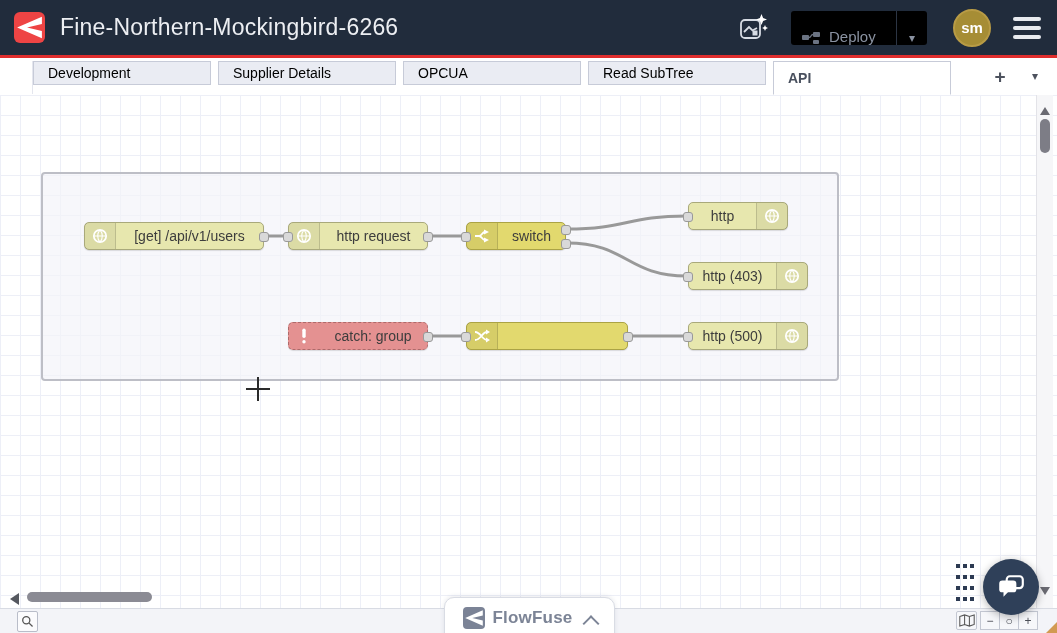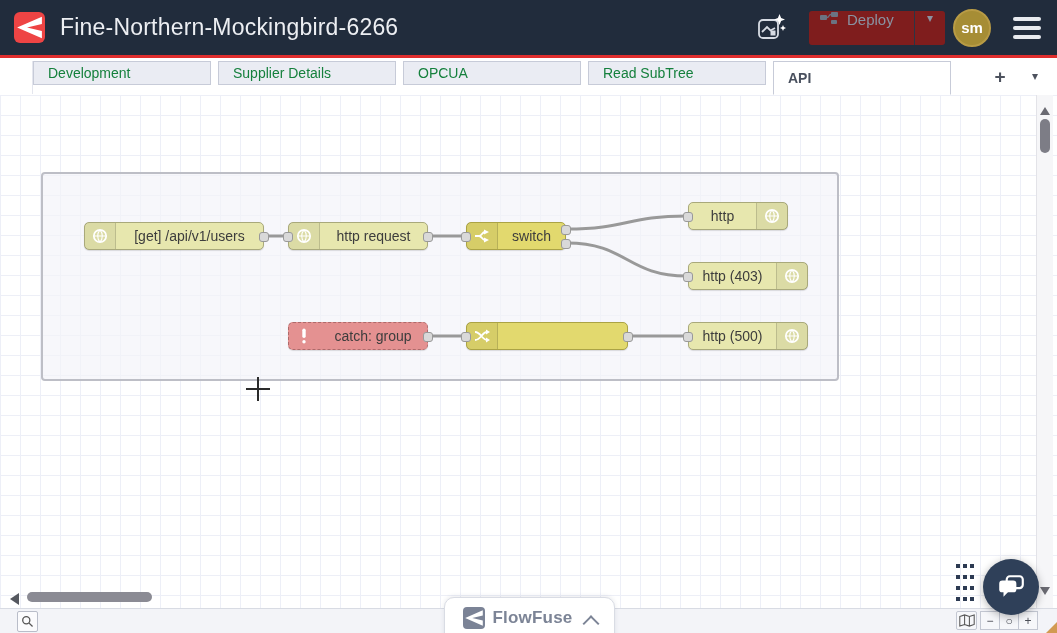--- a/index.html
+++ b/index.html
@@ -5,33 +5,33 @@
   html,body{margin:0;padding:0;background:#dfe1e8;font-family:"Liberation Sans","DejaVu Sans",sans-serif;}
   .app{position:relative;width:1057px;height:633px;background:#fff;overflow:hidden;user-select:none;}
 
   
   .header{position:absolute;left:0;top:0;width:1057px;height:58px;background:#212c3c;border-bottom:3px solid #e02d2d;display:flex;align-items:center;padding:0 16px 0 14px;box-sizing:border-box;}
   .logo{width:31px;height:31px;border-radius:6px;background:#ee4444;flex:0 0 auto;}
   .logo svg{display:block;width:100%;height:100%;}
   .title{color:#eceef2;font-size:23px;margin-left:15px;letter-spacing:.2px;white-space:nowrap;}
   .hspacer{flex:1;}
   .ai-btn{width:34px;height:34px;margin-right:22px;display:flex;align-items:center;justify-content:center;cursor:pointer;}
-  .deploy{height:34px;width:136px;background:#7f1d1d;border-radius:3px;display:flex;align-items:flex-start;margin-right:8px;cursor:pointer;}
+  .deploy{height:34px;width:136px;background:#000000;border-radius:3px;display:flex;align-items:flex-end;margin-right:26px;cursor:pointer;}
   .deploy .dicon{margin:0 8px 0 10px;display:flex;}
   .deploy .dlabel{color:#8a92a1;font-size:15px;flex:1;}
   .deploy .dsep{width:1px;height:34px;background:#2c3544;}
   .deploy .dcaret{width:30px;text-align:center;color:#8a92a1;font-size:12px;}
   .avatar{width:38px;height:38px;border-radius:50%;background:#a68d35;border:2px solid #b89b45;box-sizing:border-box;color:#fff;font-size:15px;font-weight:bold;display:flex;align-items:center;justify-content:center;margin-right:22px;cursor:pointer;}
   .burger{width:28px;height:22px;display:flex;flex-direction:column;justify-content:space-between;cursor:pointer;}
   .burger div{height:4px;border-radius:2px;background:#e8ebef;}
 
   
   .tabbar{position:absolute;left:0;top:61px;width:1057px;height:34px;background:#fff;display:flex;align-items:flex-start;}
   .tab-lead{width:32px;height:33px;border-right:1px solid #e4e6ee;}
-  .tab{width:178px;height:24px;box-sizing:border-box;background:#eaecf3;border:1px solid #c7cbd8;margin-right:7px;display:flex;align-items:center;padding-left:14px;font-size:14px;color:#15803d;cursor:pointer;white-space:nowrap;overflow:hidden;}
+  .tab{width:178px;height:24px;box-sizing:border-box;background:#eaecf3;border:1px solid #c7cbd8;margin-right:7px;display:flex;align-items:center;padding-left:14px;font-size:14px;color:#000000;cursor:pointer;white-space:nowrap;overflow:hidden;}
   .tab.active{background:#fff;border-bottom:1px solid #fff;height:34px;color:#49505e;font-weight:bold;}
   .tab-plus{position:absolute;right:44px;top:5px;width:26px;height:24px;text-align:center;font-size:19px;font-weight:bold;color:#4d525e;cursor:pointer;}
   .tab-caret{position:absolute;right:10px;top:8px;width:24px;text-align:center;font-size:12px;color:#4d525e;cursor:pointer;}
 
   
   .canvas{position:absolute;left:0;top:95px;width:1057px;height:513px;background:#fff;
     background-image:linear-gradient(#edeff7 1px,transparent 1px),linear-gradient(90deg,#edeff7 1px,transparent 1px);
     background-size:20px 20px;overflow:hidden;cursor:crosshair;}
   .group-box{position:absolute;border:2px solid #bdbec6;border-radius:4px;background:rgba(242,243,249,0.65);}
   svg.wires{position:absolute;left:0;top:0;pointer-events:none;}

